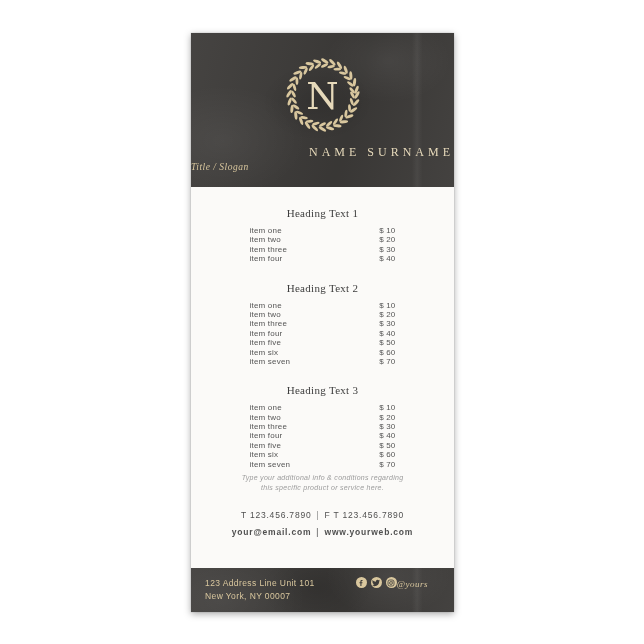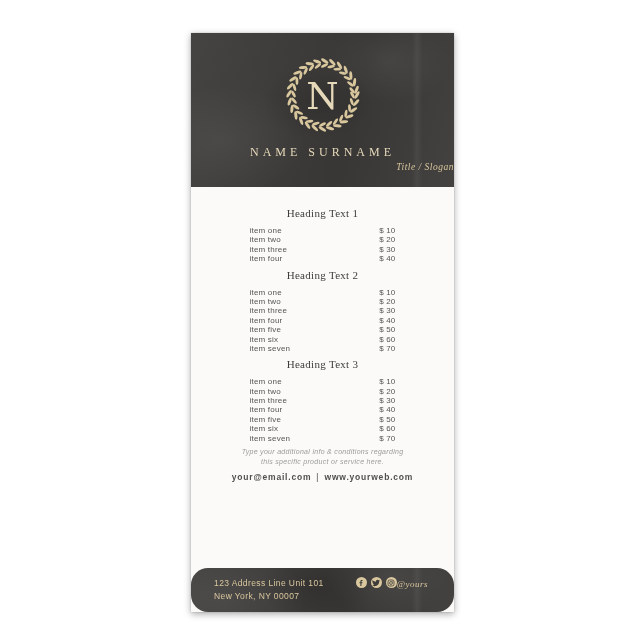--- a/index.html
+++ b/index.html
@@ -28,31 +28,31 @@
   .card-header{position:absolute;top:0;left:0;width:100%;height:154px;}
   .wreath{position:absolute;top:22px;left:50%;transform:translateX(-50%);width:80px;height:80px;}
   .wreath svg{position:absolute;top:0;left:0;}
   .monogram{
     position:absolute;top:0;left:0;width:80px;height:80px;
     display:flex;align-items:center;justify-content:center;
     font-family:"DejaVu Serif","Liberation Serif",serif;
     font-size:37px;color:var(--gold-bright);line-height:1;padding-top:2px;
   }
   .biz-name{
-    position:absolute;top:112px;width:100%;text-align:center;
+    position:absolute;top:112px;width:100%;text-align:right;
     font-family:"Liberation Serif",serif;font-size:12px;line-height:14px;
     letter-spacing:4px;color:var(--gold-bright);white-space:nowrap;
   }
   .slogan{
-    position:absolute;top:128px;width:100%;text-align:right;
+    position:absolute;top:128px;width:100%;text-align:left;
     font-family:"Liberation Serif",serif;font-style:italic;font-size:9.5px;line-height:12px;
     letter-spacing:.5px;color:var(--gold);
   }
   .card-body{position:absolute;top:154px;left:0;width:100%;padding-top:19px;}
-  .section + .section{margin-top:4px;}
+  .section + .section{margin-top:17px;}
   .section-heading{
     text-align:center;font-family:"Liberation Serif",serif;
     font-size:11px;line-height:14px;letter-spacing:.3px;color:var(--text-dark);
     margin-bottom:6px;
   }
   .item-row{
     width:146px;margin:0 auto;height:9.4px;
     display:flex;justify-content:space-between;align-items:flex-start;
     font-size:8px;letter-spacing:.2px;color:var(--text-mid);
   }
@@ -62,22 +62,21 @@
   }
   .contact-line{
     text-align:center;font-size:8.5px;line-height:11px;letter-spacing:.8px;
     color:#4f4f4f;margin-top:18px;white-space:nowrap;
   }
   .contact-line.bold{font-weight:700;margin-top:6px;}
   .contact-line .sep{margin:0 5px;color:#8a8a8a;}
   .card-footer{
     position:absolute;bottom:0;left:0;width:100%;height:44px;
     display:flex;justify-content:space-between;align-items:flex-start;
-    padding:9px 26px 0 23px;
-    border-radius:17px;
+    padding:9px 26px 0 14px;
   }
   .address{font-size:8.5px;line-height:13px;letter-spacing:.4px;color:var(--gold);}
   .social{display:flex;flex-direction:row;}
   .icons{display:flex;gap:4px;}
   .sicon{
     width:11px;height:11px;border-radius:50%;background:var(--gold);
     display:inline-flex;align-items:center;justify-content:center;overflow:hidden;
   }
   .sicon svg{display:block;}
   .handle{
@@ -240,20 +239,23 @@
               <span>$ 70</span>
             </div>
           </div>
         </div>
 
       <div class="disclaimer">
         <div>Type your additional info &amp; conditions regarding</div>
         <div>this specific product or service here.</div>
       </div>
 
+      <div class="contact-line">
+        <span>T 123.456.7890</span><span class="sep">|</span><span>F T 123.456.7890</span>
+      </div>
       <div class="contact-line bold">
         <span>your@email.com</span><span class="sep">|</span><span>www.yourweb.com</span>
       </div>
     </div>
 
     <div class="card-footer chalk">
       <div class="address">
         <div>123 Address Line Unit 101</div>
         <div>New York, NY 00007</div>
       </div>

